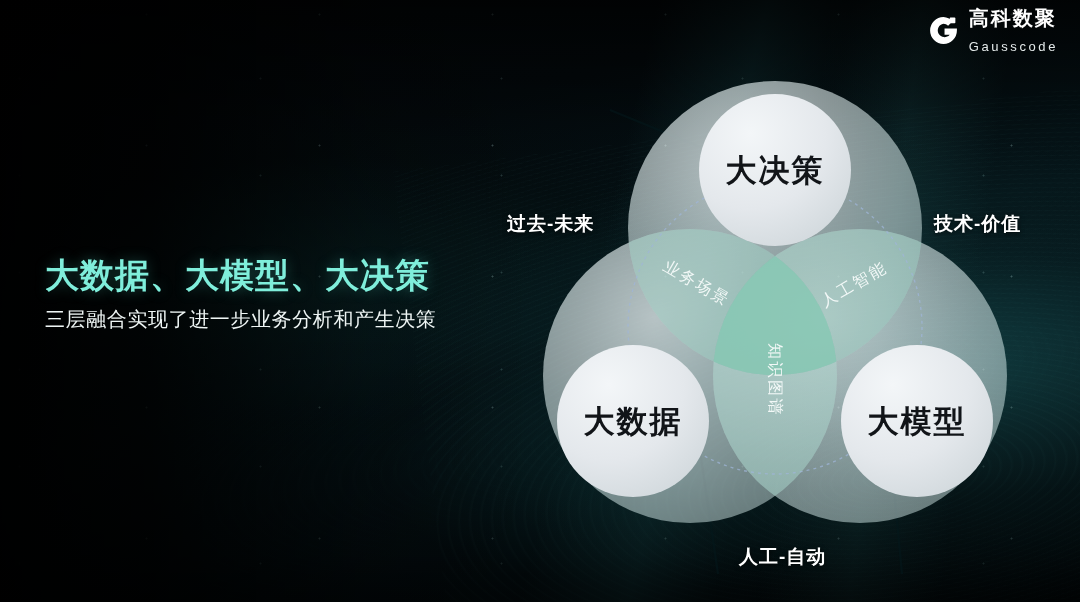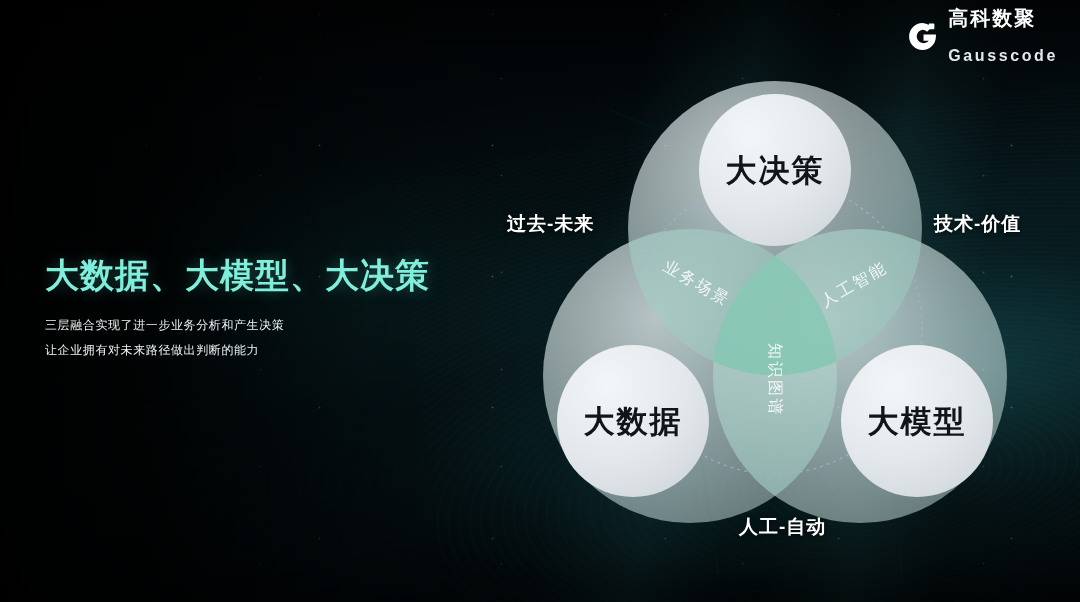--- a/index.html
+++ b/index.html
@@ -98,22 +98,22 @@
   .headline-title {
     font-size: 34px;
     font-weight: 700;
     letter-spacing: 1px;
     color: #7FEEDB;
     line-height: 1.18;
     white-space: nowrap;
     text-shadow: 0 0 14px rgba(80,210,190,0.35);
   }
   .headline-sub {
-    margin-top: 18px;
-    font-size: 12px;
+    margin-top: 4px;
+    font-size: 20px;
     font-weight: 400;
     color: #eef5f4;
     line-height: 2.05;
     letter-spacing: 0.6px;
   }
   .headline-sub div { white-space: nowrap; }
 
   
   .logo {
     position: absolute;
@@ -125,25 +125,25 @@
   }
   .logo-mark { width: 33px; height: 33px; display: block; }
   .logo-text { display: flex; flex-direction: column; line-height: 1; }
   .logo-cn {
     font-size: 20px;
     font-weight: 700;
     color: #ffffff;
     letter-spacing: 2px;
   }
   .logo-en {
-    font-size: 16px;
-    font-weight: 700;
+    font-size: 13px;
+    font-weight: 400;
     color: #e4eaea;
     letter-spacing: 2.6px;
-    margin-top: 20px;
+    margin-top: 12px;
   }
 
   
   .venn {
     position: absolute;
     left: 490px;
     top: 18px;
     width: 570px;
     height: 570px;
   }
@@ -167,21 +167,21 @@
     position: absolute;
     font-size: 19px;
     font-weight: 700;
     color: #ffffff;
     letter-spacing: 1px;
     white-space: nowrap;
     text-shadow: 0 1px 5px rgba(0,0,0,0.85);
   }
   .outer-past   { left: 17px; top: 193px; text-align: right; }
   .outer-tech   { left: 444px; top: 193px; }
-  .outer-manual { left: 249px; top: 496px; }
+  .outer-manual { left: 249px; top: 526px; }
 </style>
 </head>
 <body>
 
 <div id="slide">
 
   <div class="bg-base"></div>
   <div class="bg-rings"></div>
   <div class="bg-rings2"></div>
   <div class="bg-sheen"></div>
@@ -196,21 +196,20 @@
     <div class="logo-text">
       <span class="logo-cn">高科数聚</span>
       <span class="logo-en">Gausscode</span>
     </div>
   </div>
 
   <div class="headline">
     <div class="headline-title">大数据、大模型、大决策</div>
     <div class="headline-sub">
       <div>三层融合实现了进一步业务分析和产生决策</div>
-      <div>让企业拥有对未来路径做出判断的能力</div>
     </div>
   </div>
 
   <div class="venn">
 
     <span class="outer-label outer-past">过去-未来</span>
     <span class="outer-label outer-tech">技术-价值</span>
     <span class="outer-label outer-manual">人工-自动</span>
 
     <svg viewBox="0 0 570 570">

